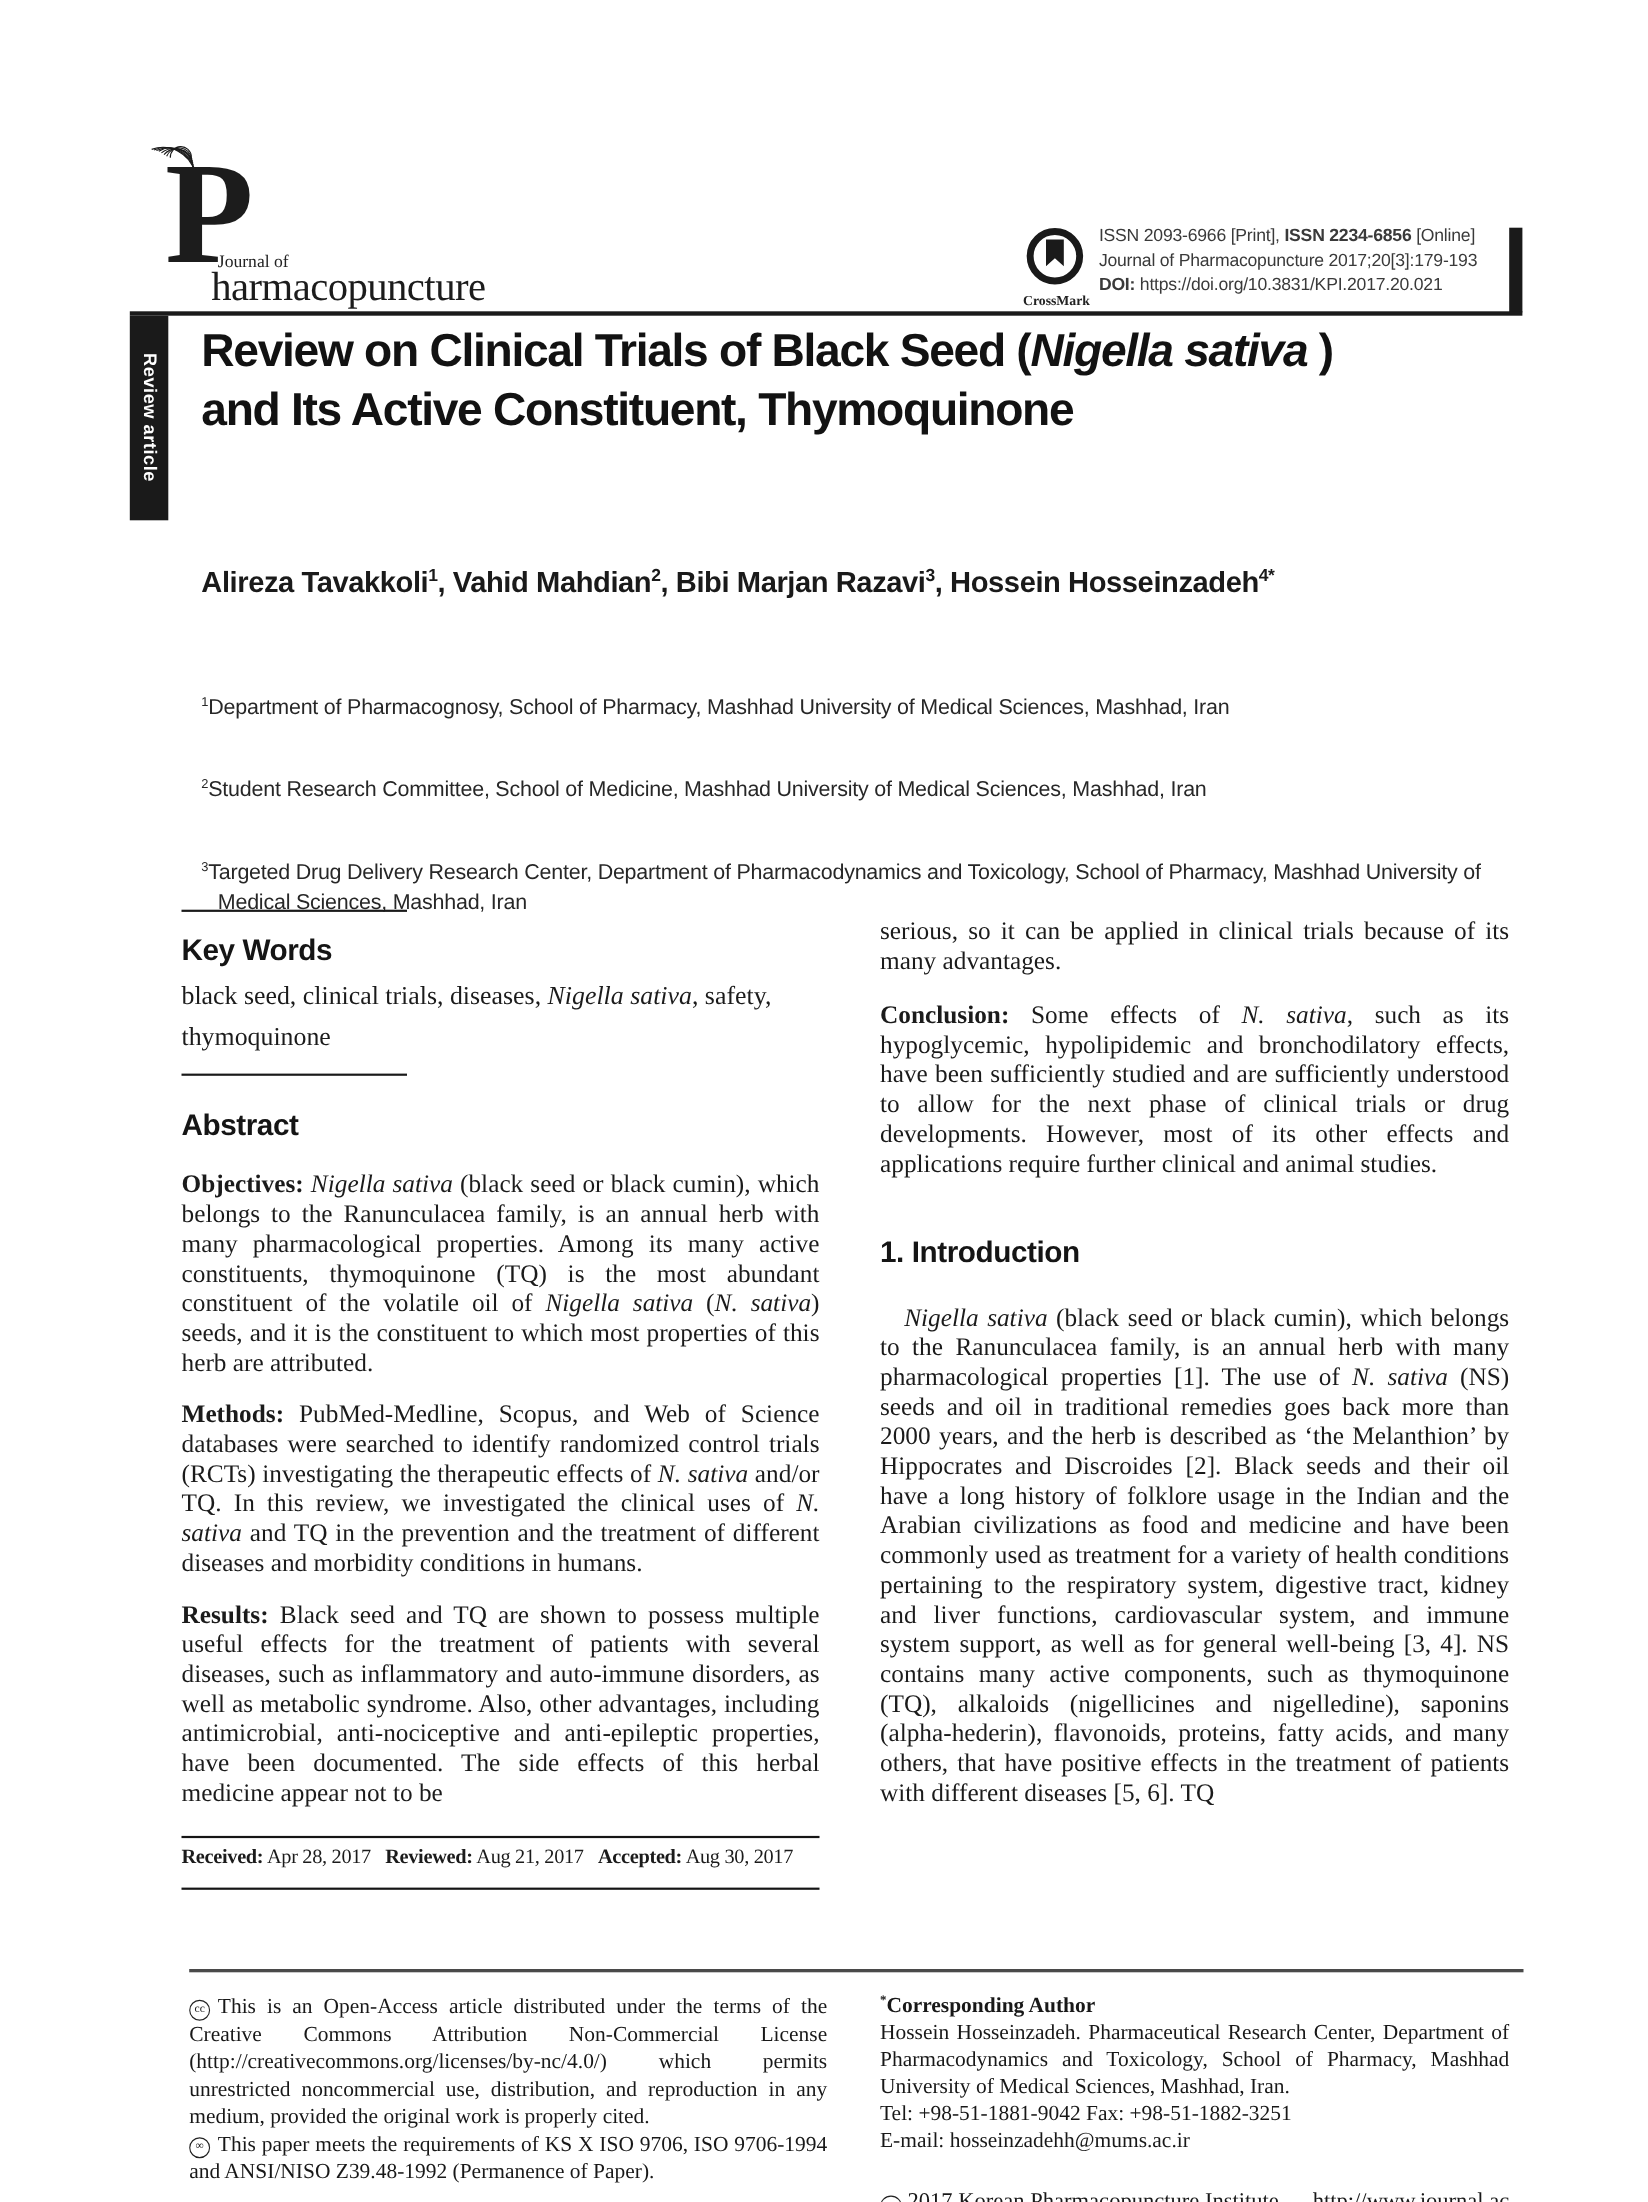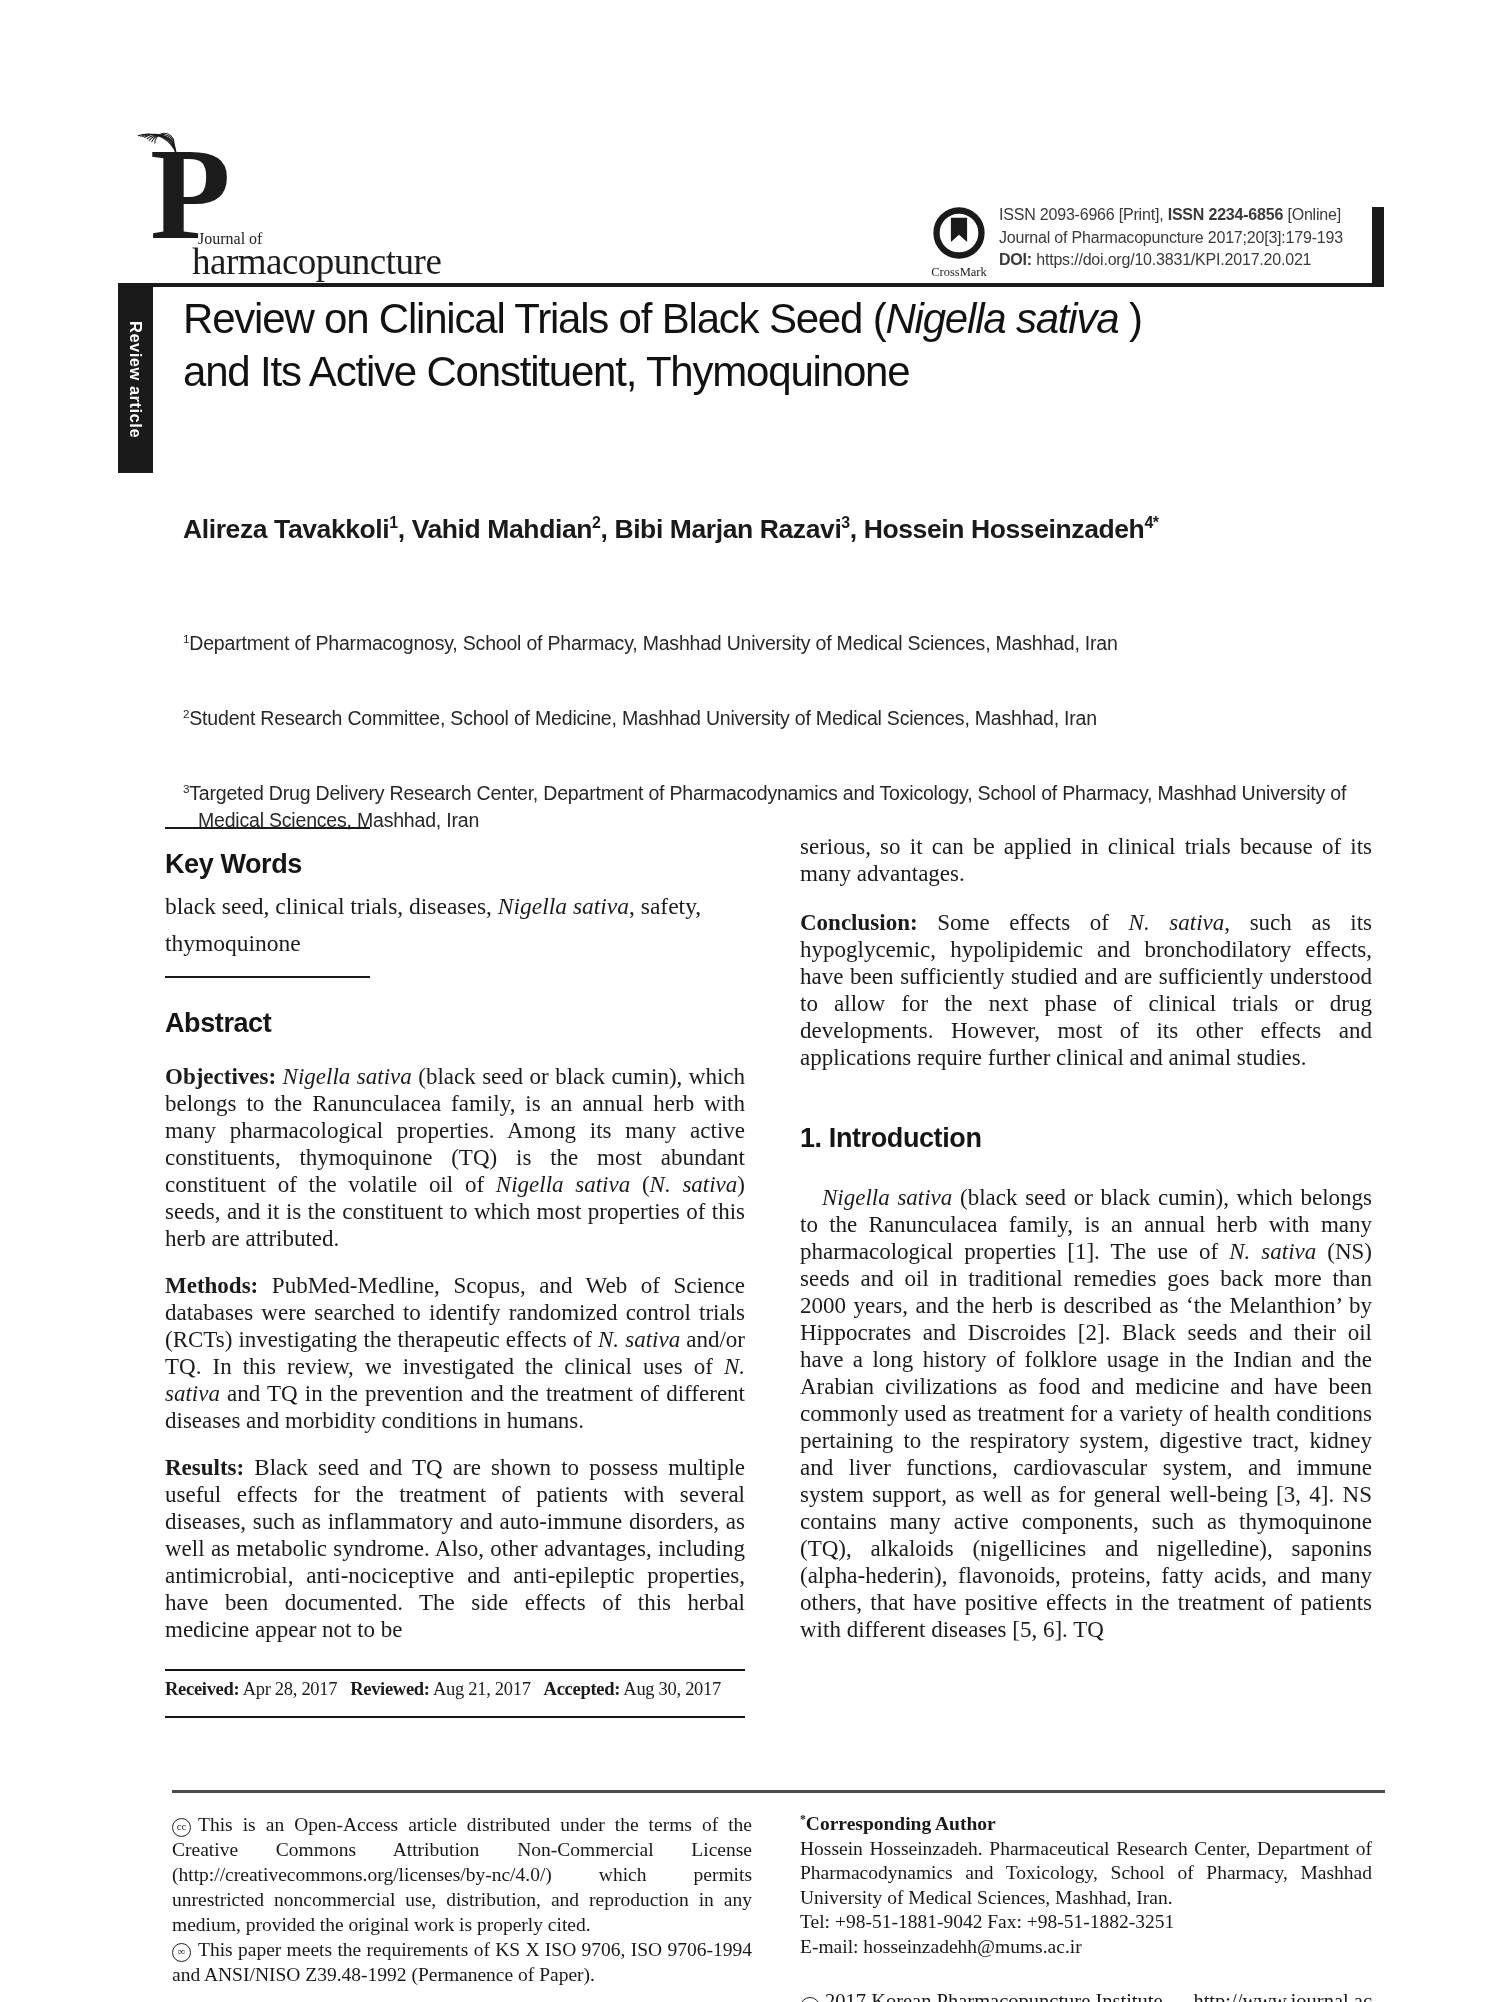--- a/index.html
+++ b/index.html
@@ -9,36 +9,36 @@
 
   
   .logo{left:132px;top:100px;width:330px;height:180px;}
   .logo-fan{position:absolute;left:2px;top:22px;transform:rotate(-12deg);}
   .logo-p{position:absolute;left:18px;top:28px;font-family:"Liberation Serif",serif;
           font-weight:bold;font-size:132px;line-height:1;color:#1c1c1c;}
   .logo-journalof{position:absolute;left:66px;top:130px;font-size:16px;color:#222;}
   .logo-word{position:absolute;left:60px;top:140px;font-size:37px;letter-spacing:-0.5px;color:#1c1c1c;}
 
   .crossmark{left:930px;top:206px;width:58px;text-align:center;}
-  .crossmark-label{font-size:12.5px;color:#222;margin-top:1px;}
+  .crossmark-label{font-size:12.5px;color:#222;margin-top:1px;font-weight:bold;}
 
   .issn-block{left:999px;top:204px;width:380px;font-family:"Liberation Sans","DejaVu Sans",sans-serif;
               font-size:16px;line-height:22.5px;color:#3a3a3a;letter-spacing:-0.2px;white-space:nowrap;}
 
   .hdr-bar{left:1372px;top:207px;width:12px;height:77px;background:#1a1a1a;}
   .hdr-rule{left:118px;top:283px;width:1266px;height:4px;background:#1a1a1a;}
 
   
   .tab{left:118px;top:287px;width:35px;height:186px;background:#1a1a1a;}
   .tab span{display:block;height:100%;writing-mode:vertical-rl;text-align:center;line-height:35px;
             color:#fff;font-family:"Liberation Sans",sans-serif;font-weight:bold;font-size:16.5px;letter-spacing:0.5px;}
 
   
   .title{left:183px;top:292px;width:1240px;font-family:"Liberation Sans","DejaVu Sans",sans-serif;
-         font-weight:normal;font-size:42px;line-height:53px;letter-spacing:-1.2px;color:#121212;}
+         font-weight:bold;font-size:42px;line-height:53px;letter-spacing:-1.2px;color:#121212;}
   .title .t-line{white-space:nowrap;}
   .authors{left:183px;top:514px;width:1240px;font-family:"Liberation Sans",sans-serif;
            font-weight:bold;font-size:26.5px;letter-spacing:-0.4px;color:#1a1a1a;white-space:nowrap;}
   .affils{left:183px;top:582px;width:1225px;font-family:"Liberation Sans",sans-serif;
           font-size:19.5px;line-height:27px;color:#272727;letter-spacing:-0.2px;}
   .affils div{padding-left:15px;text-indent:-15px;margin-top:48px;}
   sup{font-size:60%;line-height:0;vertical-align:super;}
 
   
   .col-left{left:165px;top:827px;width:580px;}

